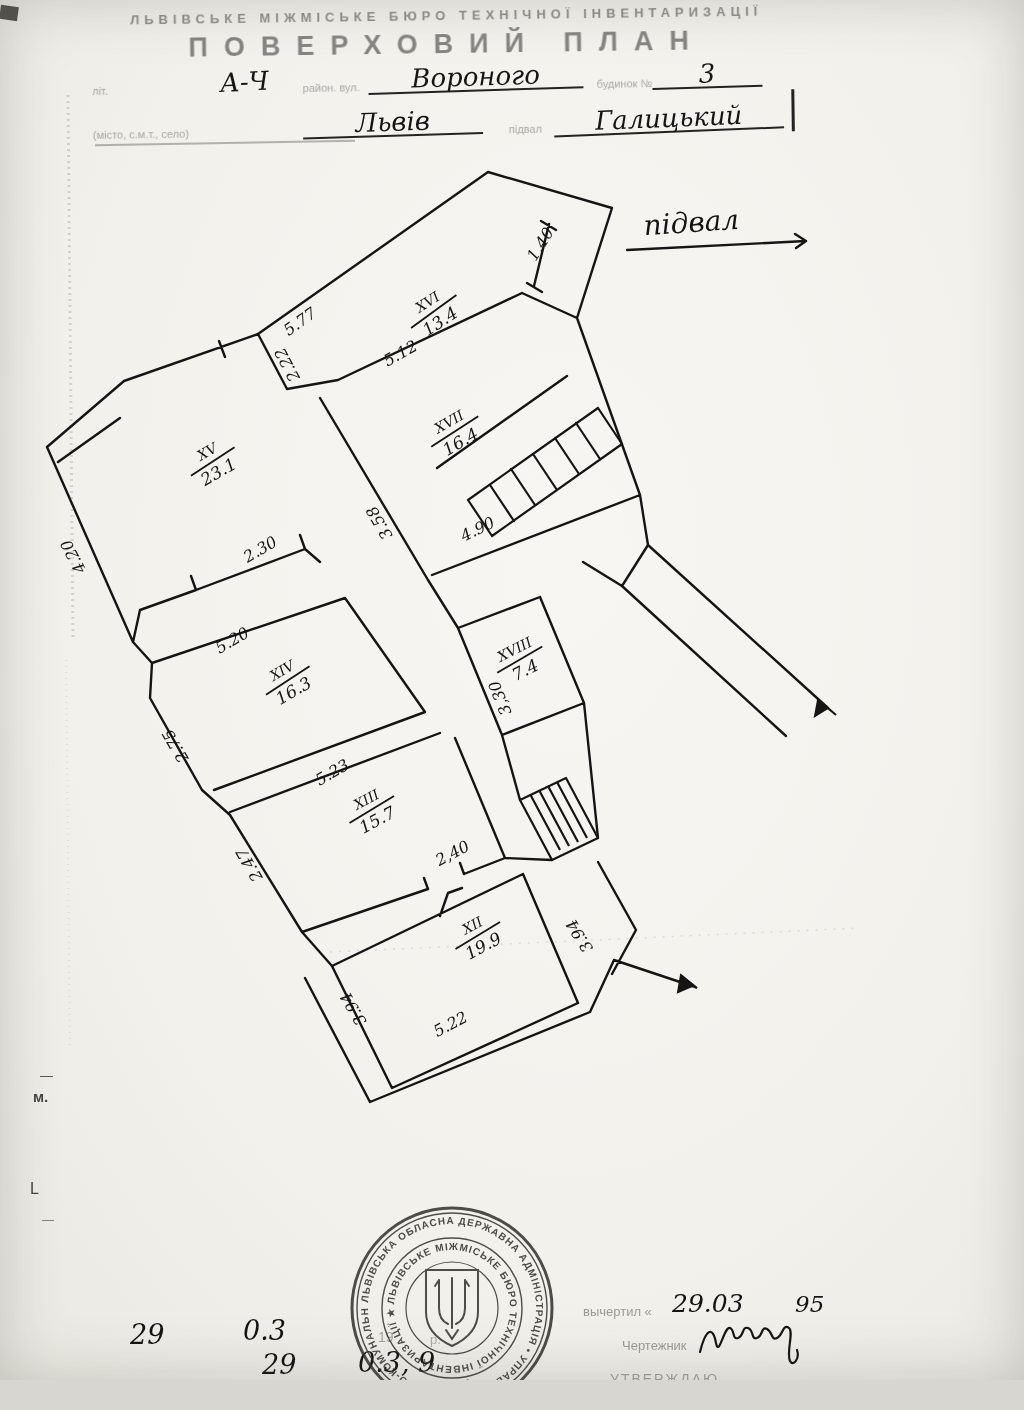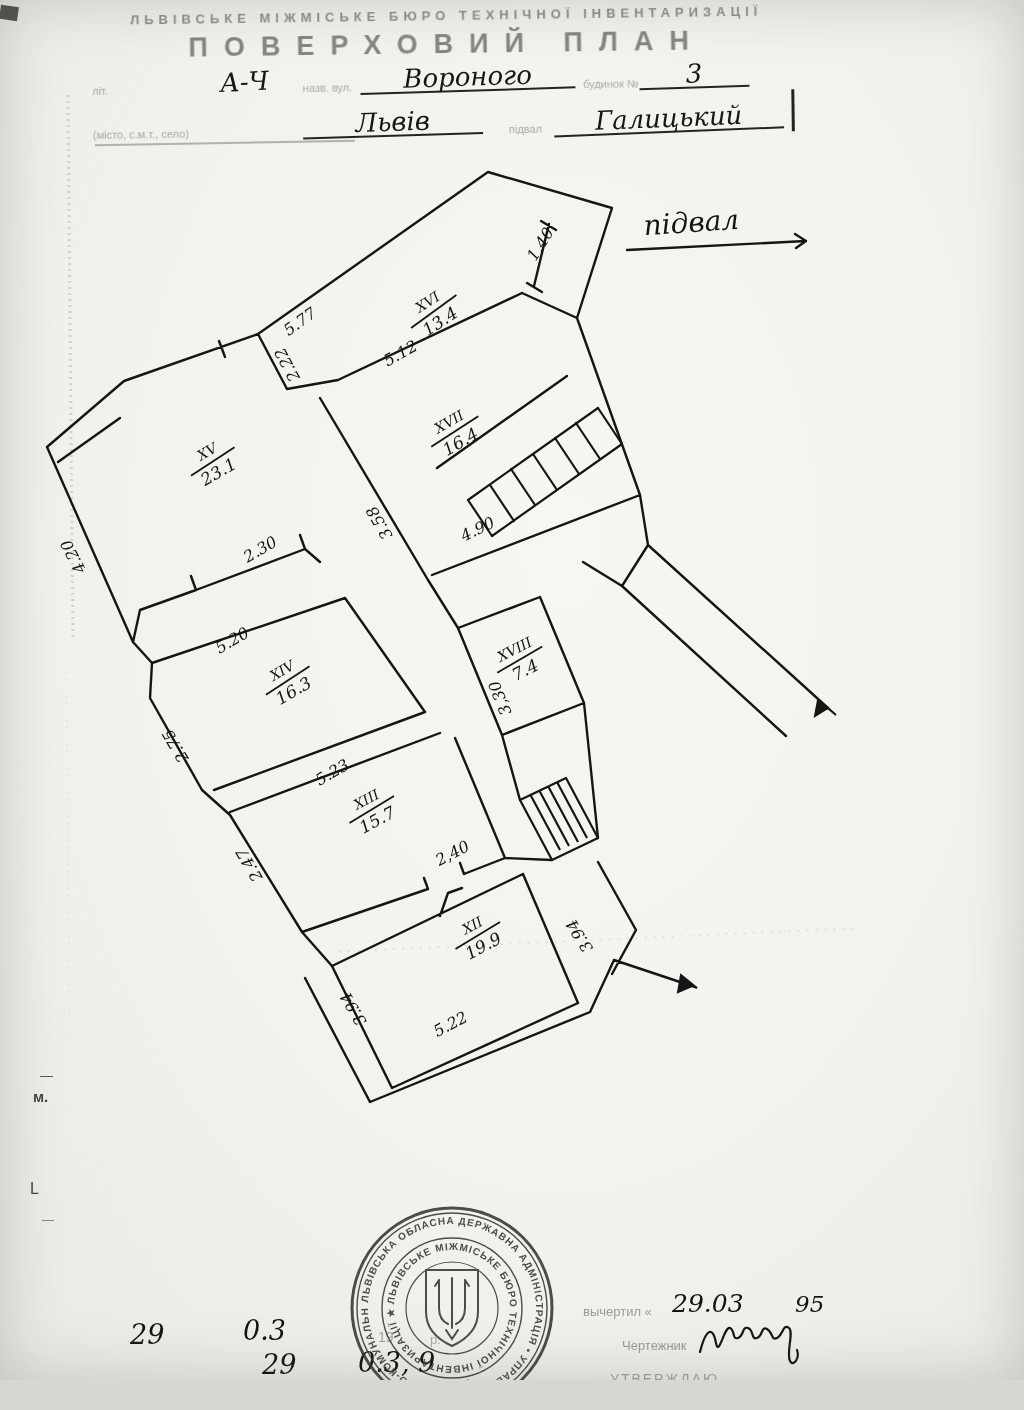--- a/index.html
+++ b/index.html
@@ -17,21 +17,21 @@
   .title{margin-top:6px;font-size:27px;letter-spacing:16px;font-weight:bold;color:#2e2e2e;
     opacity:.55;text-align:center;white-space:nowrap;filter:blur(.5px);}
   .row{display:flex;align-items:flex-end;margin-top:4px;white-space:nowrap;}
   .faint{font-size:11px;color:#4a4a4a;opacity:.45;filter:blur(.3px);}
   .hw{font-family:"DejaVu Serif", serif;font-style:italic;color:#161616;}
   .big{font-size:26px;line-height:1;}
   .u{border-bottom:2px solid #232323;}
   .r1 .lbl1{width:118px;}
   .r1 .lit{margin:0 34px 0 10px;transform:rotate(-2deg);}
   .r1 .street{min-width:215px;text-align:center;margin:0 8px;transform:rotate(-1deg);}
-  .r1 .bldg{}
+  .r1 .bldg{margin-left:6px;}
   .r1 .num{min-width:110px;text-align:center;transform:rotate(-1deg);}
   .r2{margin-top:2px;}
   .r2 .lbl1{width:150px;}
   .r2 .city{min-width:180px;text-align:center;margin:0 26px 0 60px;transform:rotate(-1deg);}
   .r2 .district{min-width:230px;text-align:center;margin-left:12px;transform:rotate(-1.5deg);}
   .bracket{display:inline-block;width:6px;height:42px;border-right:3px solid #222;margin-left:2px;}
   .rule{position:absolute;background:#3a3a3a;height:2px;opacity:.5;}
   svg text{font-family:"DejaVu Serif", serif;font-style:italic;fill:#141414;}
   svg .lblnum{font-size:14px;}
   svg .lblarea{font-size:17px;}
@@ -46,21 +46,21 @@
 <div class="page">
 
   <div class="speck" style="left:0;top:6px;width:18px;height:14px;transform:rotate(8deg);"></div>
 
   <div class="header">
     <div class="org-line">ЛЬВІВСЬКЕ МІЖМІСЬКЕ БЮРО ТЕХНІЧНОЇ ІНВЕНТАРИЗАЦІЇ</div>
     <div class="title">ПОВЕРХОВИЙ ПЛАН</div>
     <div class="row r1">
       <span class="faint lbl1">літ.</span>
       <span class="hw big lit">А-Ч</span>
-      <span class="faint">назв. вул.</span>
+      <span class="faint">район. вул.</span>
       <span class="hw big u street">Вороного</span>
       <span class="faint bldg">будинок №</span>
       <span class="hw big u num">3</span>
     </div>
     <div class="row r2">
       <span class="faint lbl1">(місто, с.м.т., село)</span>
       <span class="hw big u city">Львів</span>
       <span class="faint">підвал</span>
       <span class="hw big u district">Галицький</span>
       <span class="bracket"></span>

